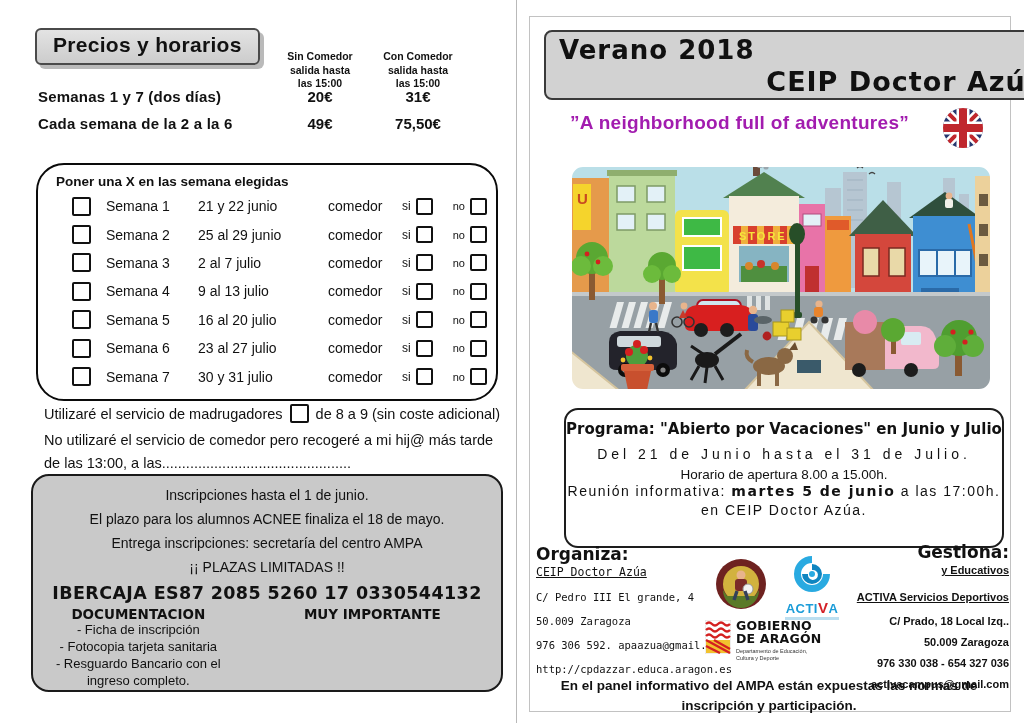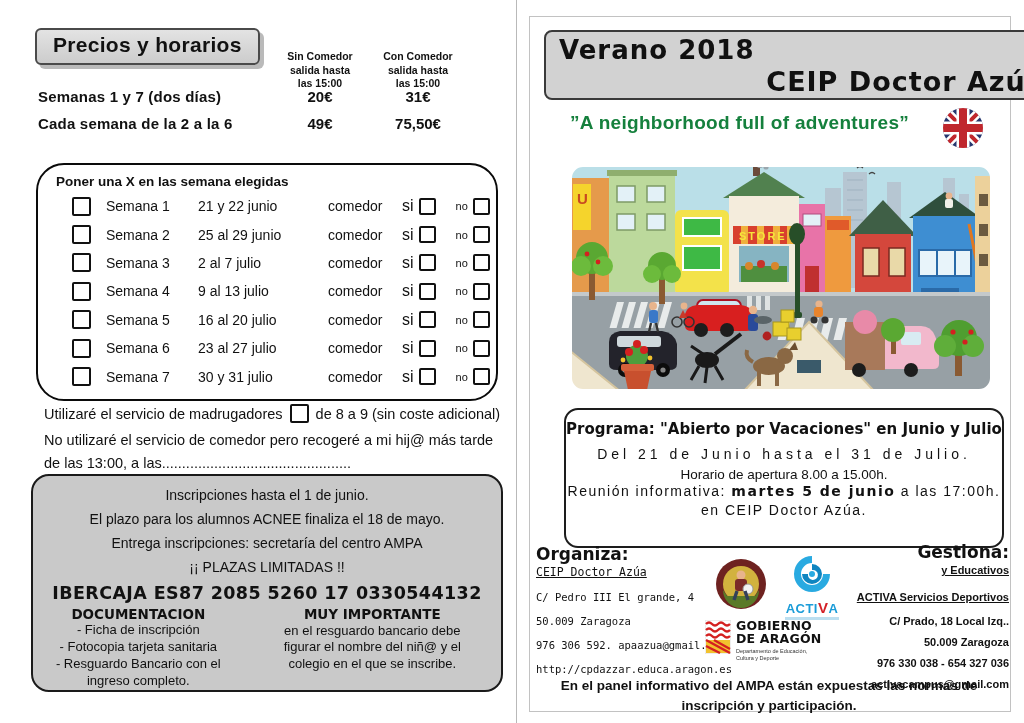--- a/index.html
+++ b/index.html
@@ -31,21 +31,21 @@
   .price-label{width:234px;letter-spacing:.2px;}
   .price-v1{width:96px;text-align:center;}
   .price-v2{width:100px;text-align:center;}
 
   .weeks-box{position:absolute;left:36px;top:163px;width:458px;height:234px;border:2px solid #0a0a0a;border-radius:28px;background:#fff;}
   .weeks-title{margin:9px 0 3px 18px;font-weight:bold;font-size:13.5px;}
   .week-row{display:flex;align-items:center;height:28.4px;padding-left:34px;font-size:14px;}
   .week-name{width:92px;margin-left:15px;}
   .week-dates{width:130px;}
   .week-comedor{width:74px;}
-  .si-label{font-size:16px;margin-right:5px;}
+  .si-label{font-size:12px;margin-right:5px;}
   .no-label{font-size:11px;margin:0 5px 0 20px;}
 
   .madrugadores{position:absolute;left:44px;top:404px;display:flex;align-items:center;gap:7px;font-size:14.5px;}
   .comedor-note{position:absolute;left:44px;top:429px;width:452px;font-size:14.5px;line-height:1.6;}
 
   .gray-box{
     position:absolute;left:31px;top:474px;width:468px;height:214px;
     background:#c9c9c9;border:2px solid #1a1a1a;border-radius:18px;text-align:center;
   }
   .gb-line{font-size:14px;margin-top:8px;}
@@ -62,21 +62,21 @@
   .right-page{position:absolute;left:517px;top:0;width:507px;height:723px;}
   .frame{position:absolute;left:12px;top:16px;width:480px;height:694px;border:1px solid #c2c2c2;}
 
   .header-box{
     position:absolute;left:27px;top:30px;width:462px;height:66px;
     background:#d2d2d2;border:2px solid #3a3a3a;border-radius:8px;padding-left:47px;
   }
   .hb-1{position:absolute;left:13px;top:3px;font-size:26px;font-weight:800;letter-spacing:1px;font-family:"DejaVu Sans","Liberation Sans",sans-serif;}
   .hb-2{position:absolute;right:10px;bottom:1px;font-size:27px;font-weight:800;letter-spacing:1px;font-family:"DejaVu Sans","Liberation Sans",sans-serif;}
 
-  .quote{position:absolute;left:0;top:112px;width:445px;text-align:center;font-size:19px;font-weight:bold;color:#15803d;letter-spacing:.3px;}
+  .quote{position:absolute;left:0;top:112px;width:445px;text-align:center;font-size:19px;font-weight:bold;color:#a21caf;letter-spacing:.3px;}
   .flag{position:absolute;left:424px;top:106px;width:44px;height:44px;}
 
   .illustration{position:absolute;left:40px;top:154px;width:448px;height:248px;}
 
   .program-box{position:absolute;left:47px;top:408px;width:436px;height:136px;border:2px solid #1d1d1d;border-radius:14px;background:#fff;text-align:center;}
   .pb-title{font-size:15px;font-weight:800;margin-top:10px;font-family:"DejaVu Sans","Liberation Sans",sans-serif;}
   .pb-dates{font-size:14px;letter-spacing:4px;margin:7px auto 0;width:88%;line-height:1.35;}
   .pb-hours{font-size:13.5px;margin-top:3px;}
   .pb-meeting{font-size:14px;letter-spacing:1.5px;line-height:1.4;}
   .pb-meeting b{font-weight:800;font-family:"DejaVu Sans","Liberation Sans",sans-serif;}
@@ -222,21 +222,20 @@
     <div class="gb-iban">IBERCAJA ES87 2085 5260 17 0330544132</div>
     <div class="gb-cols">
       <div class="gb-doc">
         <div class="gb-col-title">DOCUMENTACION</div>
         <div class="gb-doc-item">- Ficha de inscripción</div>
         <div class="gb-doc-item">- Fotocopia tarjeta sanitaria</div>
         <div class="gb-doc-item">- Resguardo Bancario con el ingreso completo.</div>
       </div>
       <div class="gb-imp">
         <div class="gb-col-title">MUY IMPORTANTE</div>
-        <div class="gb-imp-text">en el resguardo bancario debe figurar el nombre del niñ@ y el colegio en el que se inscribe.</div>
       </div>
     </div>
   </div>
 </div>
 
 <div class="divider"></div>
 
 <div class="right-page">
   <div class="frame"></div>
 

